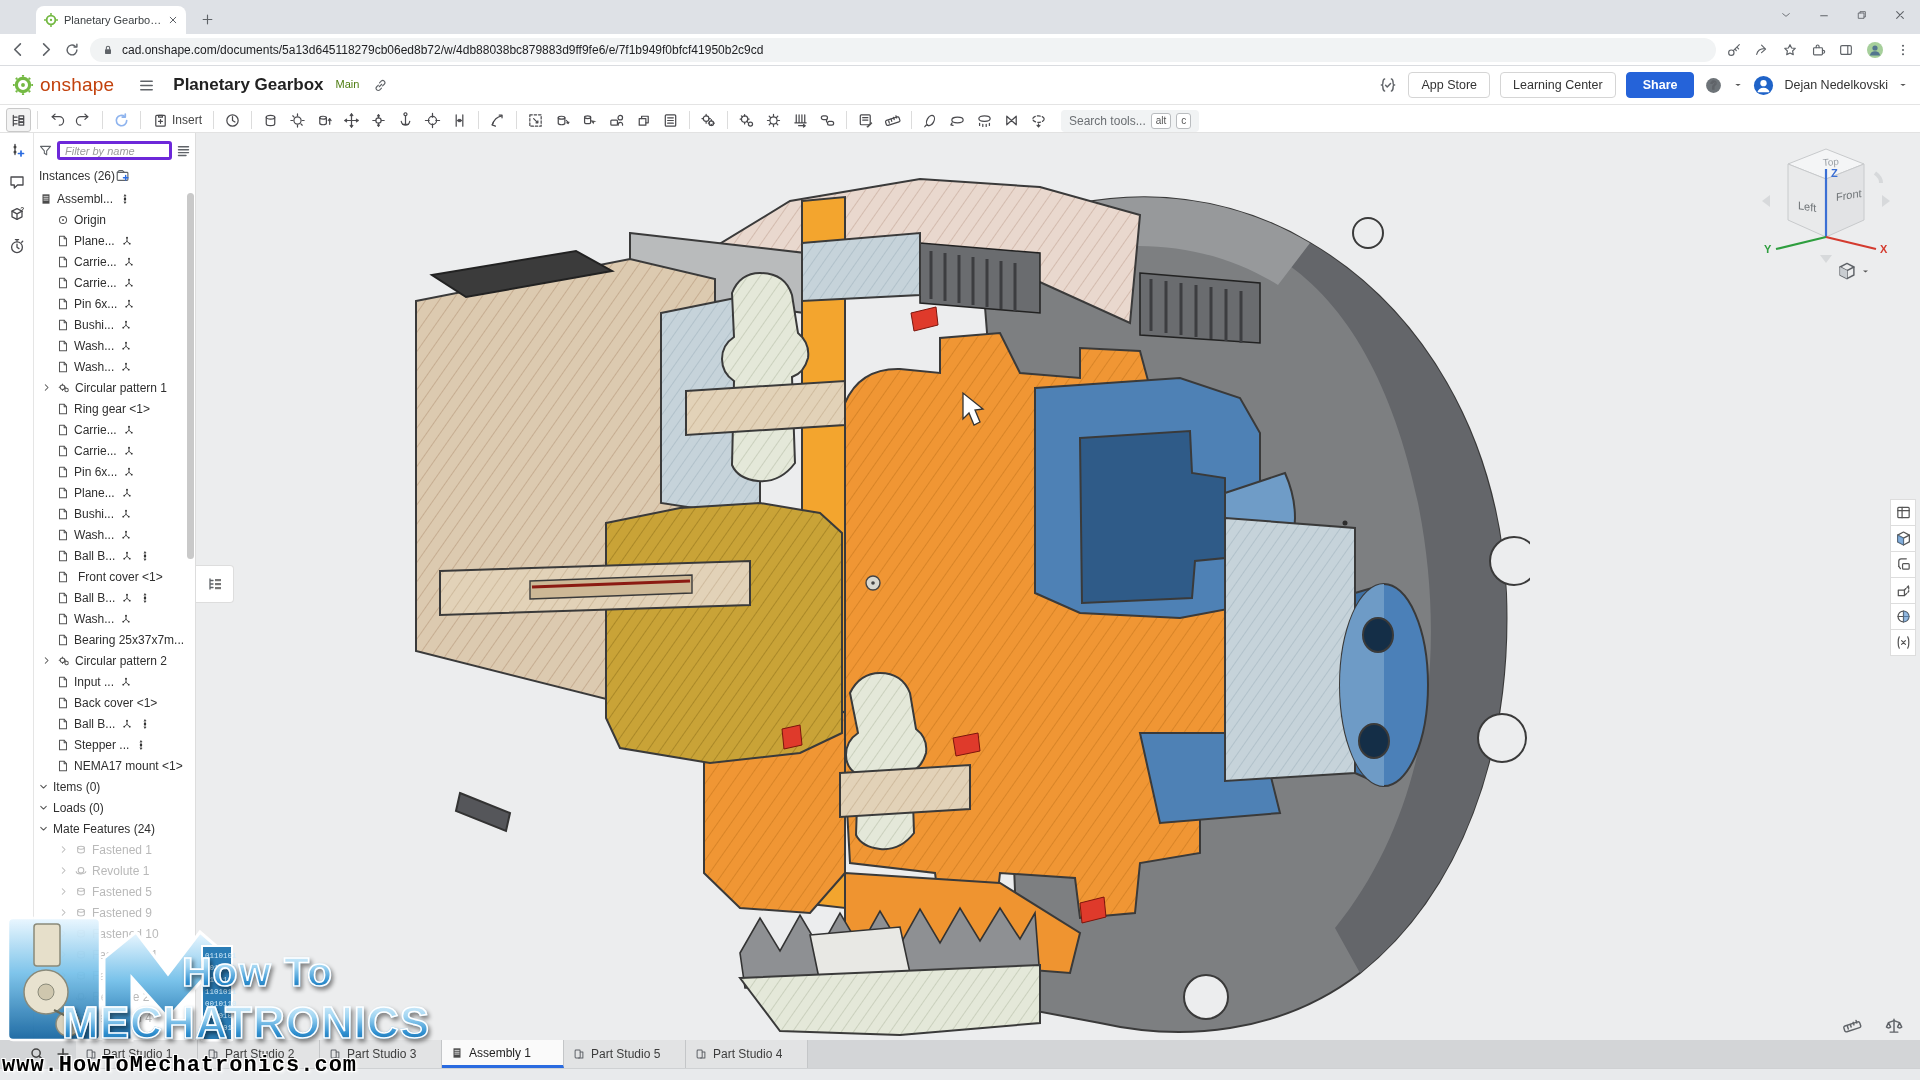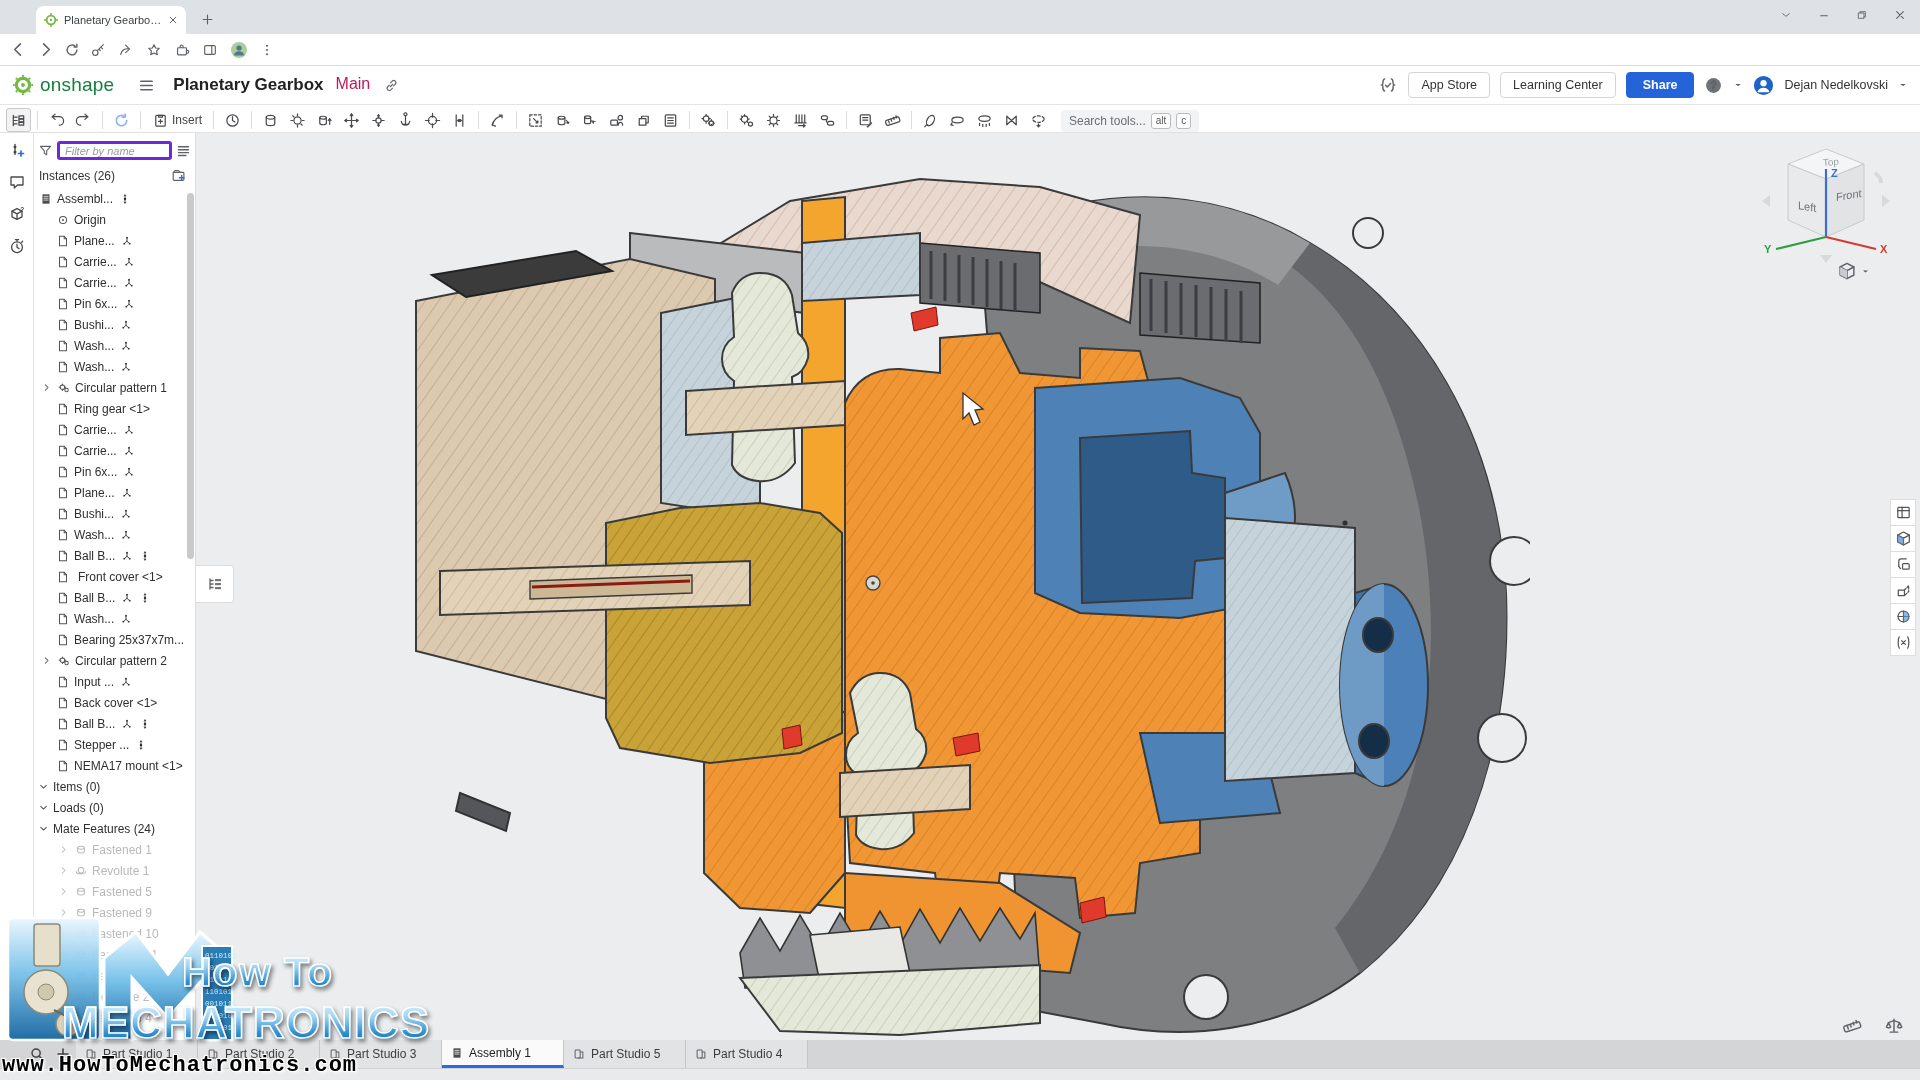--- a/index.html
+++ b/index.html
@@ -15,23 +15,23 @@
     display:flex; align-items:center; gap:6px; padding:0 8px; font-size:11px; color:#3c4043; }
   .btab .ttl { flex:1; white-space:nowrap; overflow:hidden; text-overflow:ellipsis; }
   .newtab { width:26px; height:26px; margin:0 0 2px 8px; }
   .winbtns { position:absolute; right:6px; top:0; height:30px; display:flex; align-items:center; gap:26px; padding-right:8px; color:#5f6368;}
   .urlbar { height:32px; background:#fff; display:flex; align-items:center; padding:0 10px; gap:10px; border-bottom:1px solid #dadce0;}
   .omnibox { flex:1; height:24px; background:#f1f3f4; border-radius:12px; display:flex; align-items:center; gap:8px; padding:0 12px; font-size:12px; color:#202124; }
   .urlright { display:flex; align-items:center; gap:12px; }
 
   
   .osheader { height:39px; background:#fff; border-bottom:1px solid #e4e4e4; display:flex; align-items:center; padding:0 12px; gap:10px; }
-  .brand { display:flex; align-items:center; gap:6px; font-size:19px; color:#15803d; letter-spacing:.2px; }
+  .brand { display:flex; align-items:center; gap:6px; font-size:19px; color:#c2410c; letter-spacing:.2px; }
   .doct { font-size:17px; font-weight:bold; color:#222; margin-left:8px;}
-  .wsname { font-size:16px; color:#be185d; margin:2px 4px 4px 2px;}
+  .wsname { font-size:11px; color:#4d7c0f; margin:2px 4px 4px 2px;}
   .hright { margin-left:auto; display:flex; align-items:center; gap:10px; }
   .hbtn { border:1px solid #d5d5d5; border-radius:4px; background:#fff; height:26px; padding:0 12px;
     font-size:12.5px; color:#333; display:flex; align-items:center; }
   .hbtn.blue { background:#2563d9; border-color:#2563d9; color:#fff; font-weight:bold; padding:0 16px;}
   .uname { font-size:12.5px; color:#333; }
 
   
   .ostoolbar { height:28px; background:#fff; border-bottom:1px solid #e2e2e2; display:flex; align-items:flex-end; padding:0 6px; gap:2px; }
   .tb-btn { width:25px; height:24px; border-radius:3px; display:flex; align-items:center; justify-content:center; color:#4a4a4e; }
   .tb-btn.boxed { border:1px solid #c9c9c9; background:#f3f3f3; }
@@ -42,21 +42,21 @@
   .tsearch { margin-left:8px; height:22px; background:#f1f3f4; border-radius:4px; display:flex; align-items:center; gap:5px; padding:0 8px; font-size:12px; color:#6b6f73; }
   .kbd { border:1px solid #b9bcbf; border-radius:3px; background:#fff; font-size:10px; padding:0 4px; color:#555; line-height:14px;}
 
   
   .osmain { display:flex; height:907px; }
   .lstrip { width:34px; background:#fff; border-right:1px solid #e5e5e5; display:flex; flex-direction:column; align-items:center; padding-top:8px; gap:14px; }
   .panel { width:162px; background:#fff; border-right:1px solid #ddd; position:relative; font-size:12px; color:#2f2f2f; }
   .frow { display:flex; align-items:center; gap:4px; padding:8px 4px 4px 4px; }
   .finput { flex:1; height:19px; border:3px solid #6d28d9; border-radius:3px; font-size:11px; font-style:italic; color:#333; padding:0 5px; width:90px;}
   .finput::placeholder { color:#9a9a9a; }
-  .phead { display:flex; align-items:center; justify-content:space-between; padding:4px 8px 4px 5px; font-size:12px; color:#333; }
+  .phead { display:flex; align-items:center; padding:4px 8px 4px 5px; font-size:12px; color:#333; }
   .tree { position:relative; }
   .trow { height:21px; display:flex; align-items:center; gap:4px; white-space:nowrap; }
   .trow .chev { width:12px; color:#555; flex:0 0 auto;}
   .trow .ticon { width:15px; color:#555; flex:0 0 auto;}
   .trow .tx { overflow:hidden; text-overflow:ellipsis; }
   .trow .xtra { color:#333; margin-left:2px; flex:0 0 auto;}
   .trow.gray, .trow.gray .chev, .trow.gray .ticon, .trow.gray .xtra { color:#b9b9b9; }
   .pscroll { position:absolute; right:1px; top:58px; width:7px; height:840px; }
   .pthumb { position:absolute; top:2px; left:0; width:7px; height:366px; background:#c9c9c9; border-radius:4px; }
 
@@ -155,20 +155,29 @@
       <svg width="17" height="17" viewBox="0 0 18 18">
         <path d="M7 3l6 6-6 6" stroke-width="1.7"></path>
       </svg>
     </span>
   <span class="ic">
       <svg width="16" height="16" viewBox="0 0 18 18">
         <path d="M14.5 9A5.5 5.5 0 1 1 12.6 4.8" stroke-width="1.6"></path>
         <path d="M14.5 2.5v3.2h-3.2" stroke-width="1.6"></path>
       </svg>
     </span>
+  <div class="omnibox">
+    <span class="ic">
+        <svg width="12" height="12" viewBox="0 0 18 18">
+          <rect x="4.5" y="8" width="9" height="7" rx="1" fill="#5f6368" stroke="none"></rect>
+          <path d="M6.5 8V5.8a2.5 2.5 0 0 1 5 0V8" stroke-width="1.6"></path>
+        </svg>
+      </span>
+    <span>cad.onshape.com/documents/5a13d645118279cb06ed8b72/w/4db88038bc879883d9ff9fe6/e/7f1b949f0bfcf41950b2c9cd</span>
+  </div>
   <div class="urlright">
     <span class="ic">
         <svg width="16" height="16" viewBox="0 0 18 18">
           <circle cx="6" cy="12" r="3"></circle>
           <path d="M8.5 9.5 15 3M12.2 5.8l2 2M10 8l1.6 1.6"></path>
         </svg>
       </span>
     <span class="ic">
         <svg width="16" height="16" viewBox="0 0 18 18">
           <path d="M3 14c1-4.5 4.5-6.5 9-6.5"></path>

